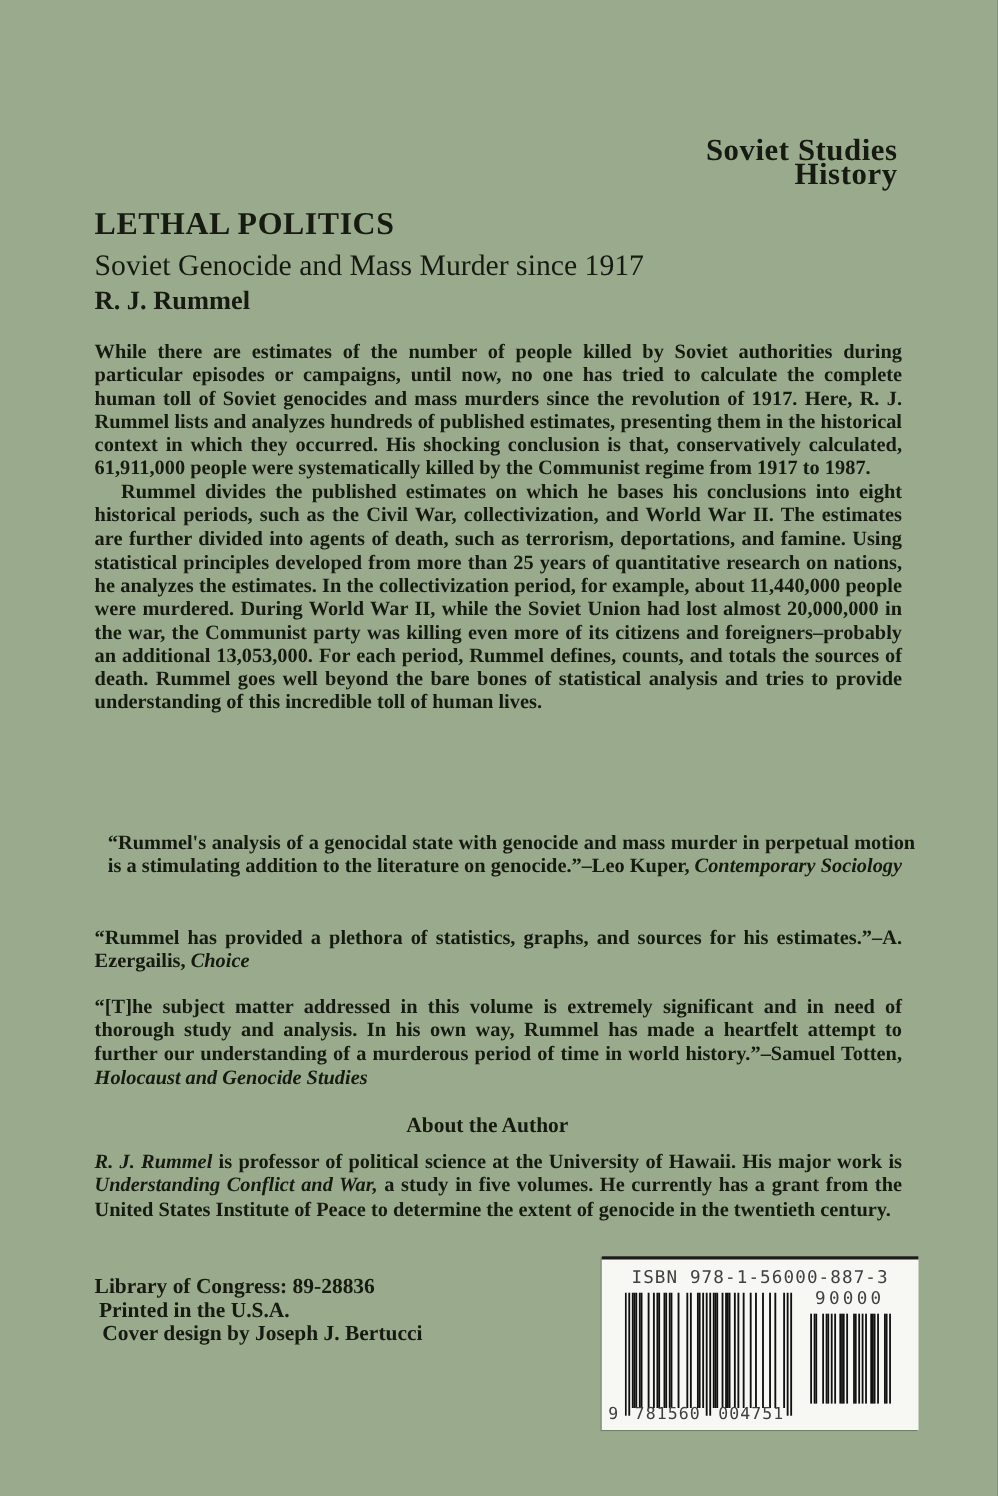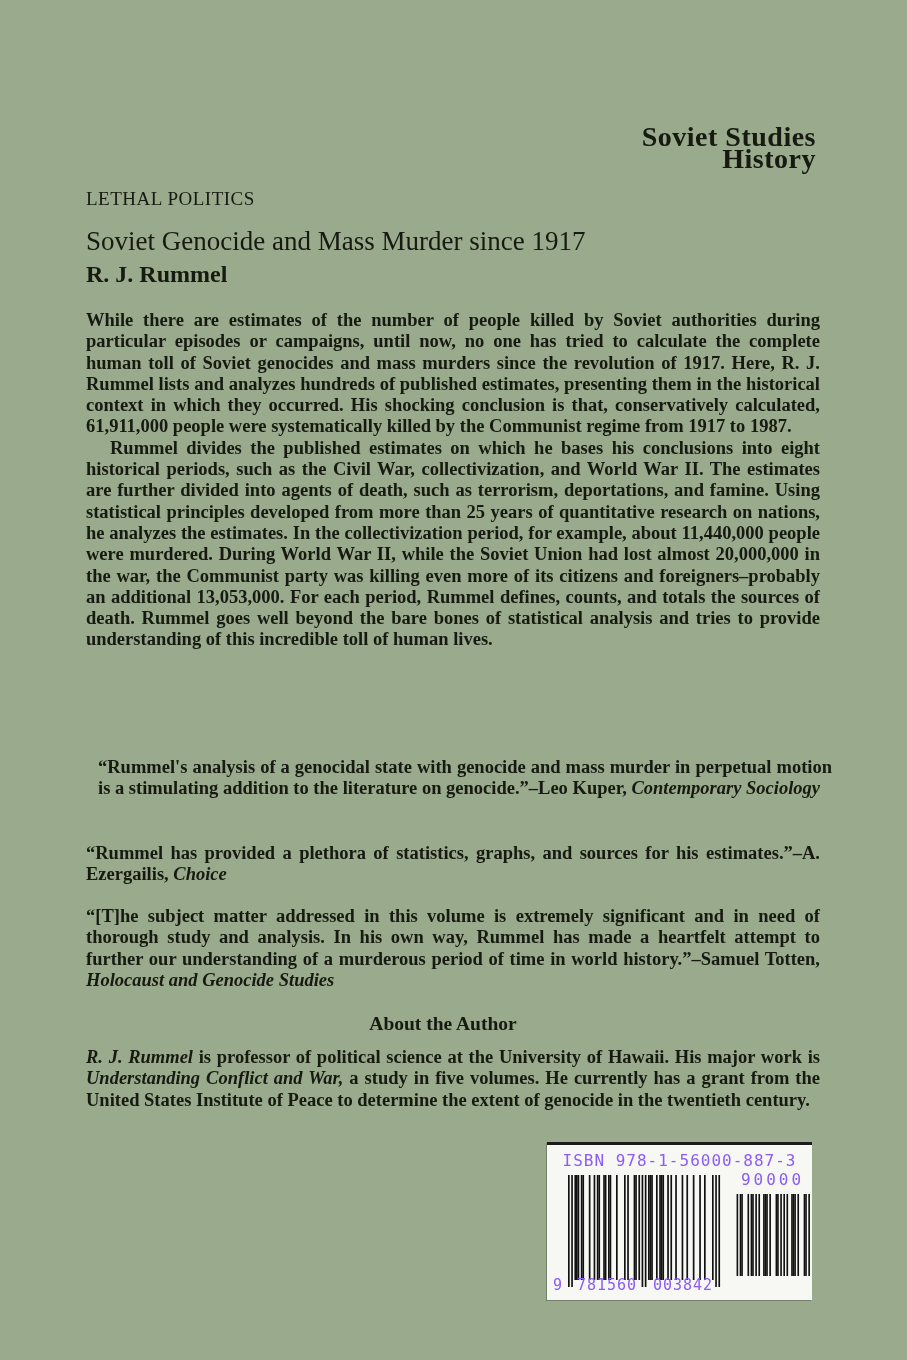--- a/index.html
+++ b/index.html
@@ -26,22 +26,22 @@
     font-weight: bold;
     font-size: 28px;
     line-height: 22px;
     letter-spacing: 0.5px;
   }
 
   
   #title {
     left: 86px;
     top: 188px;
-    font-size: 19px;
-    font-weight: normal;
+    font-size: 29px;
+    font-weight: bold;
     letter-spacing: 0.5px;
   }
   #subtitle {
     left: 86px;
     top: 226px;
     font-size: 27px;
     font-weight: normal;
   }
   #author {
     left: 86px;
@@ -86,27 +86,27 @@
     line-height: 21.5px;
     font-weight: bold;
   }
   #publisher .l2 { margin-left: 4px; }
   #publisher .l3 { margin-left: 7px; }
 
   
   #barcode-box {
     left: 547px;
     top: 1142px;
-    width: 265px;
+    width: 288px;
     height: 155px;
     background: #f7f7f4;
     border-top: 3px solid #1c1c1c;
     box-shadow: -1px 1px 0 rgba(0,0,0,0.25);
     font-family: "DejaVu Sans Mono", monospace;
-    color: #8b5cf6;
+    color: #404040;
   }
   #isbn-line {
     position: absolute;
     top: 6px;
     left: 0;
     width: 100%;
     text-align: center;
     font-size: 16px;
     letter-spacing: 1px;
     white-space: nowrap;
@@ -150,20 +150,25 @@
   <div class="abs body-col" id="review-1"><span>“Rummel's analysis of a genocidal state with genocide and mass murder in perpetual motion is a stimulating addition to the literature on genocide.”–Leo Kuper, </span><span class="italic">Contemporary Sociology</span></div>
 
   <div class="abs body-col" id="review-2"><span>“Rummel has provided a plethora of statistics, graphs, and sources for his estimates.”–A. Ezergailis, </span><span class="italic">Choice</span></div>
 
   <div class="abs body-col" id="review-3"><span>“[T]he subject matter addressed in this volume is extremely significant and in need of thorough study and analysis. In his own way, Rummel has made a heartfelt attempt to further our understanding of a murderous period of time in world history.”–Samuel Totten, </span><span class="italic">Holocaust and Genocide Studies</span></div>
 
   <div class="abs" id="about-heading">About the Author</div>
 
   <div class="abs body-col" id="about-para"><span class="italic">R. J. Rummel</span><span> is professor of political science at the University of Hawaii. His major work is </span><span class="italic">Understanding Conflict and War,</span><span> a study in five volumes. He currently has a grant from the United States Institute of Peace to determine the extent of genocide in the twentieth century.</span></div>
 
+  <div class="abs" id="publisher">
+    <div class="l1">Library of Congress: 89-28836</div>
+    <div class="l2">Printed in the U.S.A.</div>
+    <div class="l3">Cover design by Joseph J. Bertucci</div>
+  </div>
 
   <div class="abs" id="barcode-box">
     <div id="isbn-line">ISBN 978-1-56000-887-3</div>
     <div id="addon-text">90000</div>
     <div id="bc-main-wrap"><svg id="bc-main" width="153" height="113" xmlns="http://www.w3.org/2000/svg">
           <rect x="0.00" y="0" width="1.68" height="112"></rect>
           <rect x="3.20" y="0" width="1.68" height="112"></rect>
           <rect x="6.40" y="0" width="1.68" height="105"></rect>
           <rect x="8.00" y="0" width="1.68" height="105"></rect>
           <rect x="9.60" y="0" width="1.68" height="105"></rect>
@@ -225,16 +230,16 @@
           <rect x="56.16" y="0" width="1.64" height="82"></rect>
           <rect x="57.72" y="0" width="1.64" height="82"></rect>
           <rect x="59.28" y="0" width="1.64" height="82"></rect>
           <rect x="62.40" y="0" width="1.64" height="82"></rect>
           <rect x="68.64" y="0" width="1.64" height="82"></rect>
           <rect x="70.20" y="0" width="1.64" height="82"></rect>
           <rect x="73.32" y="0" width="1.64" height="82"></rect>
         </svg></div>
     <div class="digit" id="digit-first">9</div>
     <div class="digit" id="digit-left">781560</div>
-    <div class="digit" id="digit-right">003842</div>
+    <div class="digit" id="digit-right">004751</div>
   </div>
 
 </div>
 
 </body></html>

